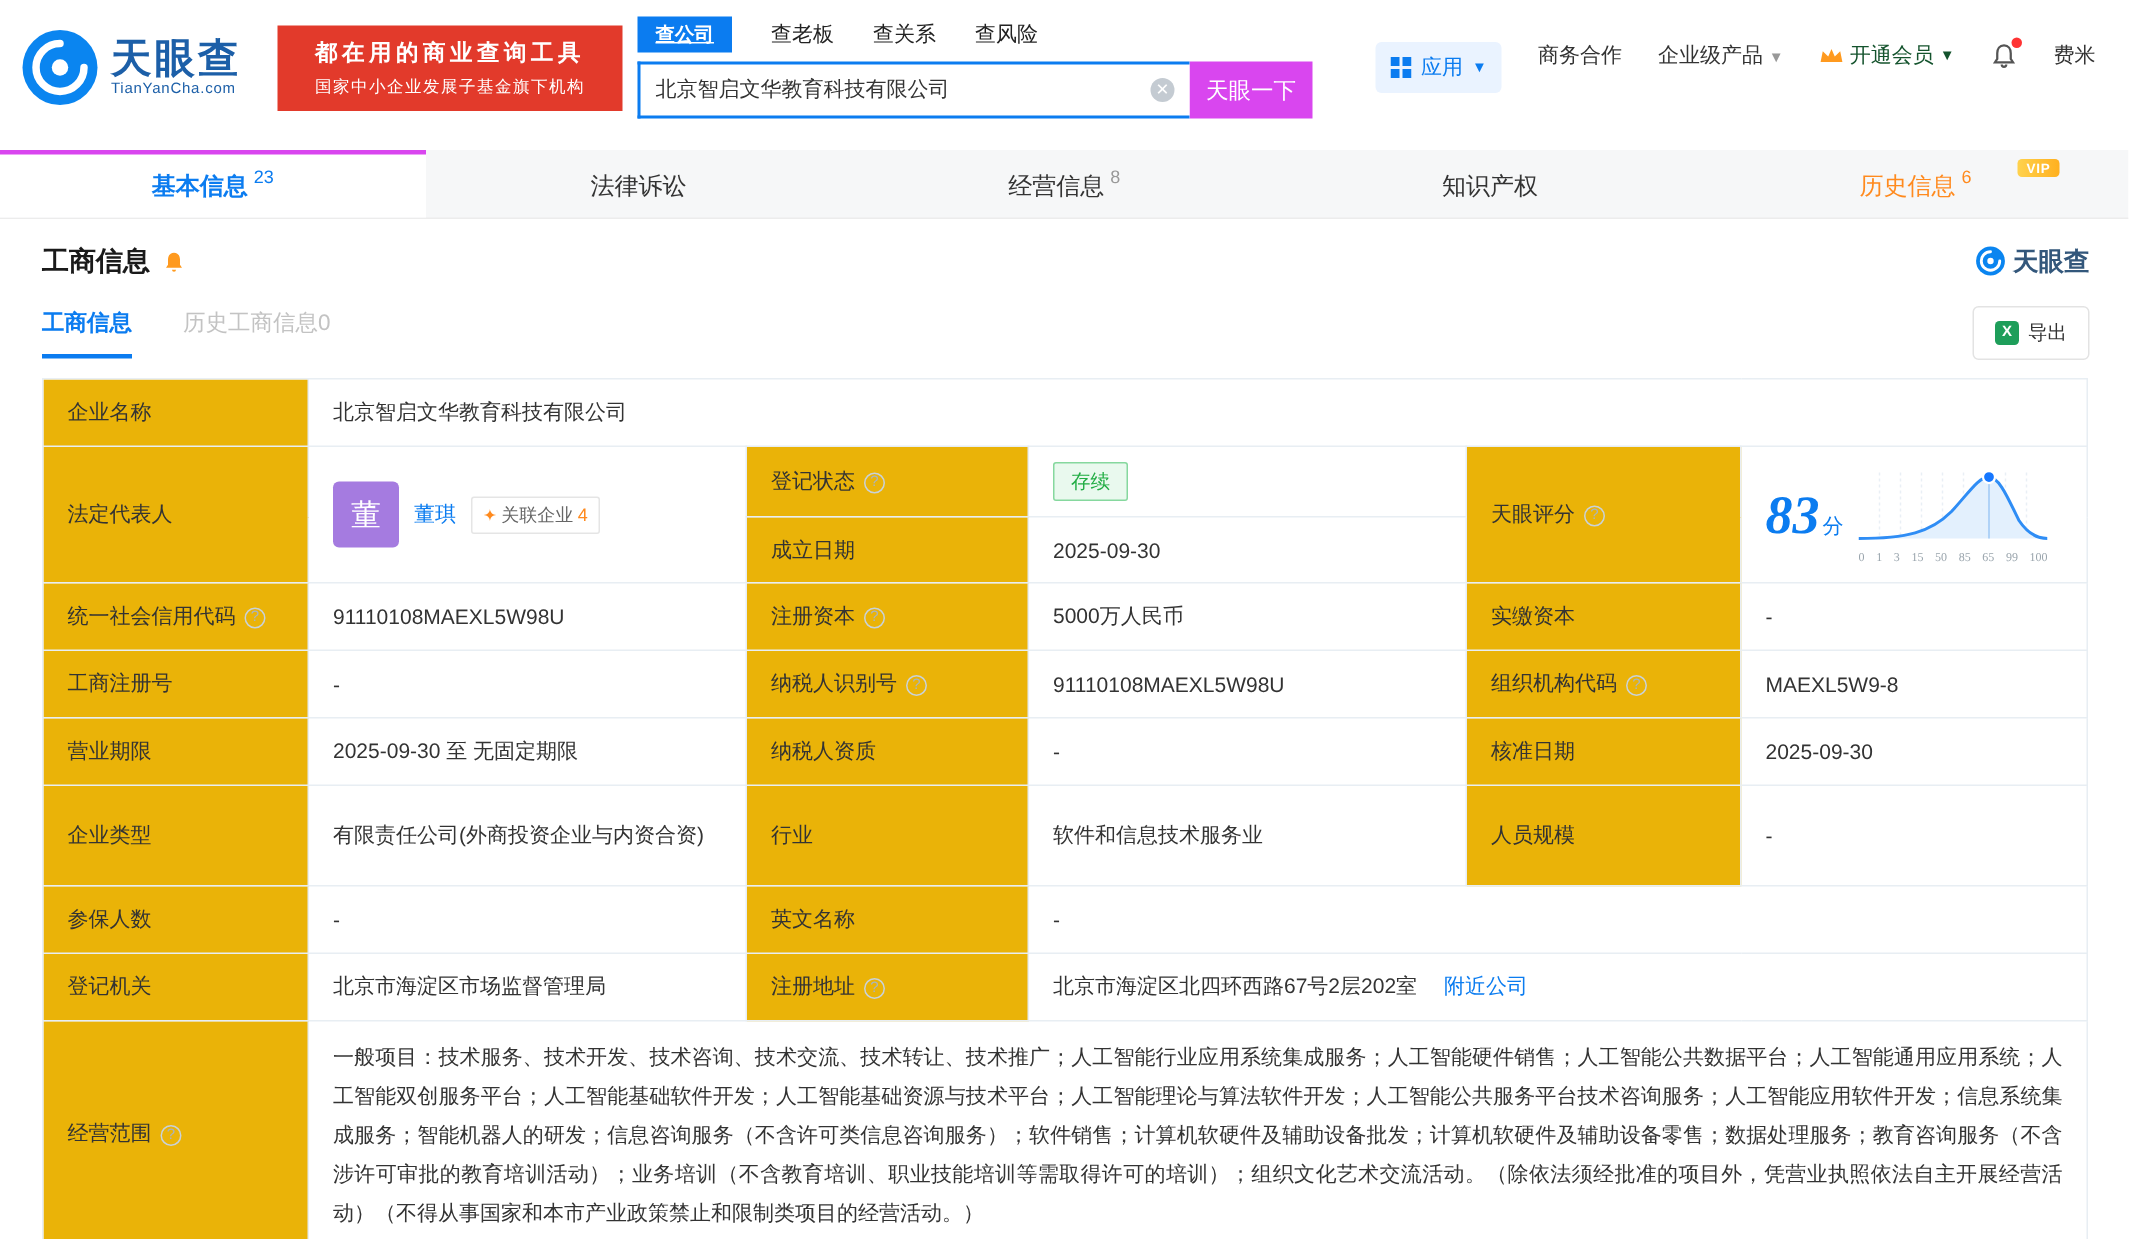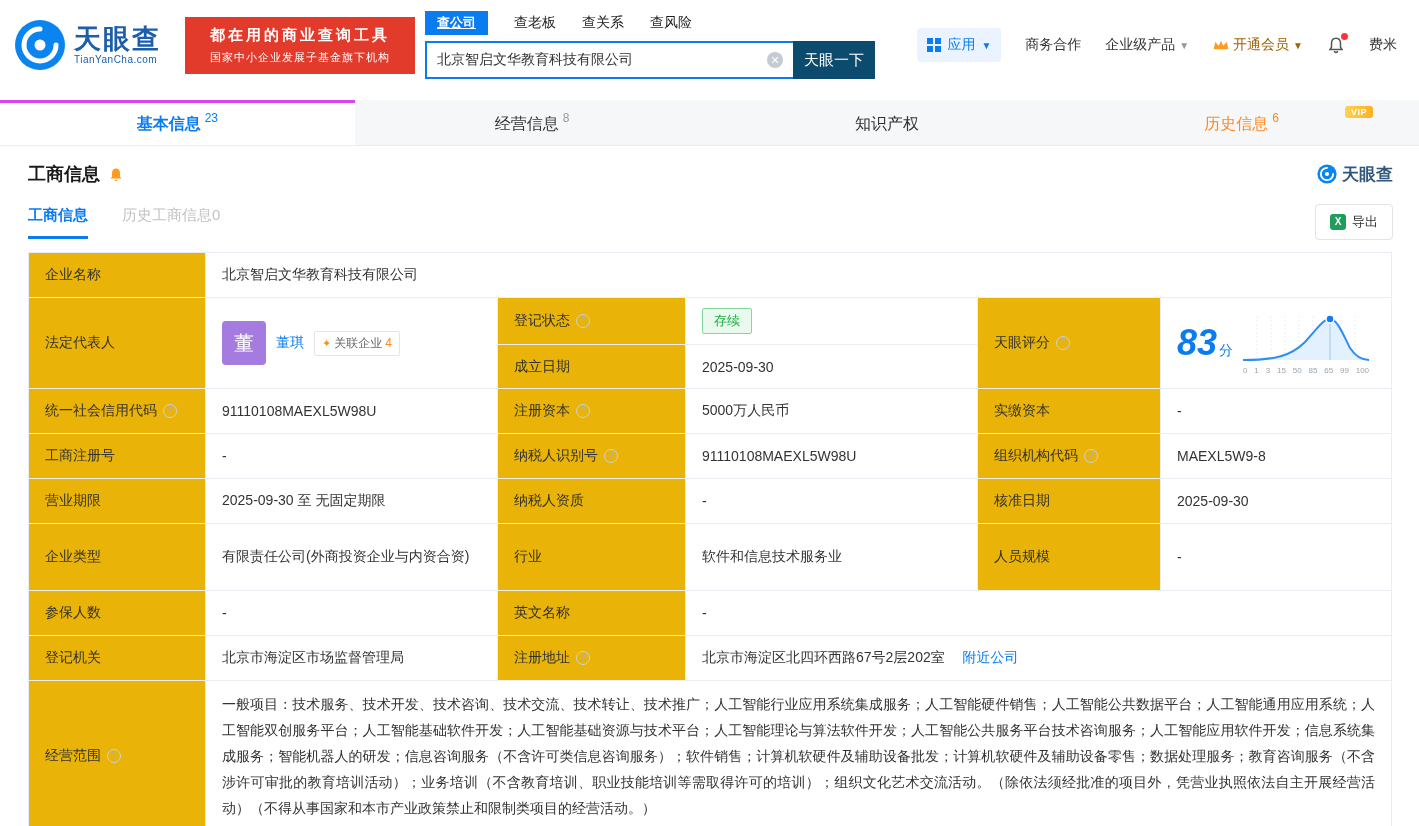--- a/index.html
+++ b/index.html
@@ -15,26 +15,26 @@
   .slogan .l1{font-size:15px;font-weight:700;letter-spacing:3px;}
   .slogan .l2{font-size:11px;letter-spacing:1px;margin-top:5px;}
   .search-wrap{margin-left:10px;}
   .search-tabs{display:flex;align-items:center;gap:26px;margin-bottom:6px;}
   .search-tab{font-size:14px;color:#222;cursor:pointer;}
   .search-tab.active{background:#0b7cf0;color:#fff;font-size:13px;font-weight:700;padding:3px 12px;text-decoration:underline;}
   .search-bar{display:flex;}
   .search-box{position:relative;width:368px;}
   .search-box input{width:100%;height:38px;border:2px solid #0b7cf0;border-right:none;padding:0 34px 0 10px;font-size:14px;color:#333;outline:none;}
   .clear-ico{position:absolute;right:10px;top:11px;width:16px;height:16px;border-radius:50%;background:#c4cbd2;color:#fff;font-size:11px;line-height:16px;text-align:center;cursor:pointer;}
-  .search-btn{width:82px;height:38px;background:#0c4a6e;color:#fff;border:none;font-size:15px;cursor:pointer;}
-  .top-nav{margin-left:auto;display:flex;align-items:center;gap:24px;font-size:14px;color:#333;}
+  .search-btn{width:82px;height:38px;background:#d946ef;color:#fff;border:none;font-size:15px;cursor:pointer;}
+  .top-nav{margin-left:auto;display:flex;align-items:flex-start;gap:24px;font-size:14px;color:#333;}
   .app-chip{display:flex;align-items:center;gap:6px;background:#eaf3ff;color:#0b7cf0;border-radius:4px;padding:8px 10px;cursor:pointer;}
   .caret{font-size:10px;}
   .nav-item{cursor:pointer;white-space:nowrap;}
-  .nav-vip{color:#a16207;display:flex;align-items:center;gap:4px;cursor:pointer;}
+  .nav-vip{color:#14532d;display:flex;align-items:center;gap:4px;cursor:pointer;}
   .bell-wrap{position:relative;cursor:pointer;display:flex;}
   .bell-dot{position:absolute;top:-3px;right:-3px;width:7px;height:7px;border-radius:50%;background:#f33;}
 
   
   .main-tabs{display:flex;background:#f6f7f8;height:46px;margin-top:10px;border-bottom:1px solid #ececec;}
   .main-tab{flex:1;display:flex;align-items:center;justify-content:center;font-size:16px;color:#333;cursor:pointer;position:relative;border-top:3px solid transparent;}
   .main-tab.active{background:#fff;color:#0b7cf0;font-weight:700;border-top:3px solid #d946ef;}
   .tcount{font-size:12px;margin-left:4px;position:relative;top:-6px;font-weight:400;}
   .cnt-blue{color:#0b7cf0;}
   .cnt-gray{color:#999;}
@@ -63,21 +63,21 @@
   tr.r67 td{height:67px;}
   .qicon{display:inline-block;width:14px;height:14px;line-height:12px;border:1px solid #c9d2d9;border-radius:50%;color:#aab4bd;font-size:10px;text-align:center;margin-left:6px;vertical-align:1px;}
   .qicon::after{content:"?";}
   .legal-cell{display:flex;align-items:center;gap:10px;}
   .avatar{width:44px;height:44px;border-radius:4px;background:#a57be0;color:#fff;font-size:20px;display:flex;align-items:center;justify-content:center;flex:0 0 44px;}
   .link{color:#0b7cf0;cursor:pointer;text-decoration:none;}
   .rel-badge{display:inline-flex;align-items:center;gap:3px;border:1px solid #e5e5e5;border-radius:2px;padding:3px 7px;font-size:12px;color:#666;background:#fff;cursor:pointer;}
   .rel-star{color:#ff8a1e;font-size:11px;}
   .rel-cnt{color:#ff8a1e;}
   .badge-active{display:inline-block;padding:3px 11px;font-size:13px;color:#21ad44;background:#e9f9ee;border:1px solid #86d89e;border-radius:2px;}
-  .score-cell{display:flex;align-items:center;gap:10px;}
+  .score-cell{display:flex;align-items:center;gap:10px;font-family:Liberation Serif, serif;}
   .score-num{font-size:36px;font-weight:700;font-style:italic;color:#0b7cf0;line-height:1;}
   .score-unit{font-size:14px;color:#0b7cf0;margin-left:2px;}
   .score-chart{width:126px;}
   .axis{display:flex;justify-content:space-between;font-size:8px;color:#9aa5ad;margin-top:1px;}
   .scope-text{line-height:26px;text-align:justify;}
   .addr-link{margin-left:14px;}
 </style>
 </head>
 <body>
 
@@ -146,20 +146,23 @@
       <span class="bell-dot"></span>
     </span>
     <span class="nav-item">费米</span>
   </div>
 </div>
 
 <div class="main-tabs">
   <div class="main-tab active">
     <span>基本信息</span>
     <span class="tcount cnt-blue">23</span>
+  </div>
+  <div class="main-tab">
+    <span>法律诉讼</span>
   </div>
   <div class="main-tab">
     <span>经营信息</span>
     <span class="tcount cnt-gray">8</span>
   </div>
   <div class="main-tab">
     <span>知识产权</span>
   </div>
   <div class="main-tab tab-history">
     <span>历史信息</span>

